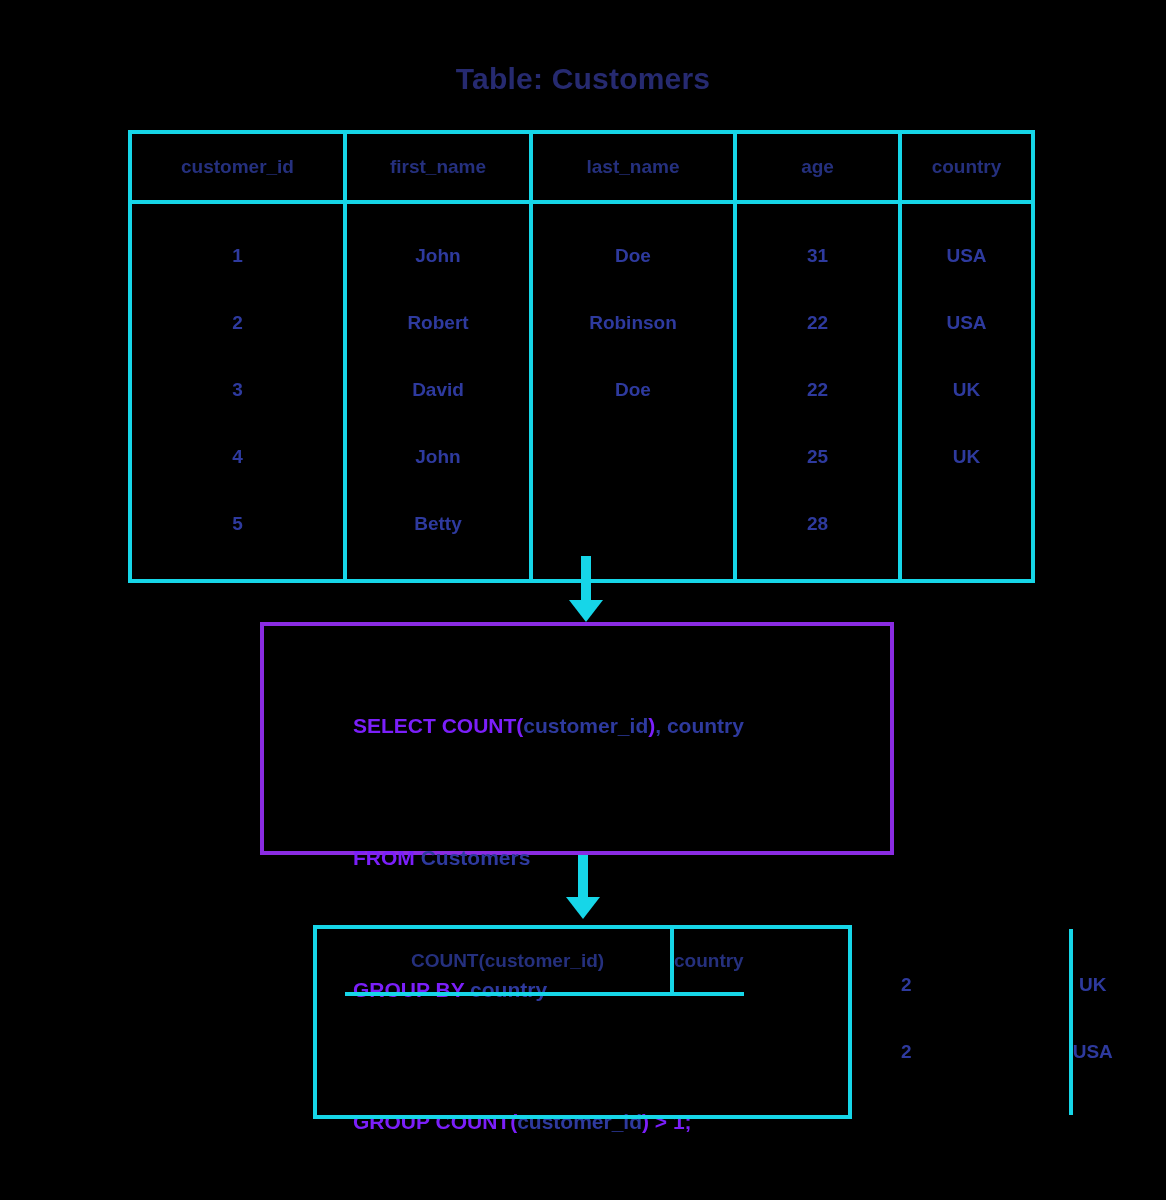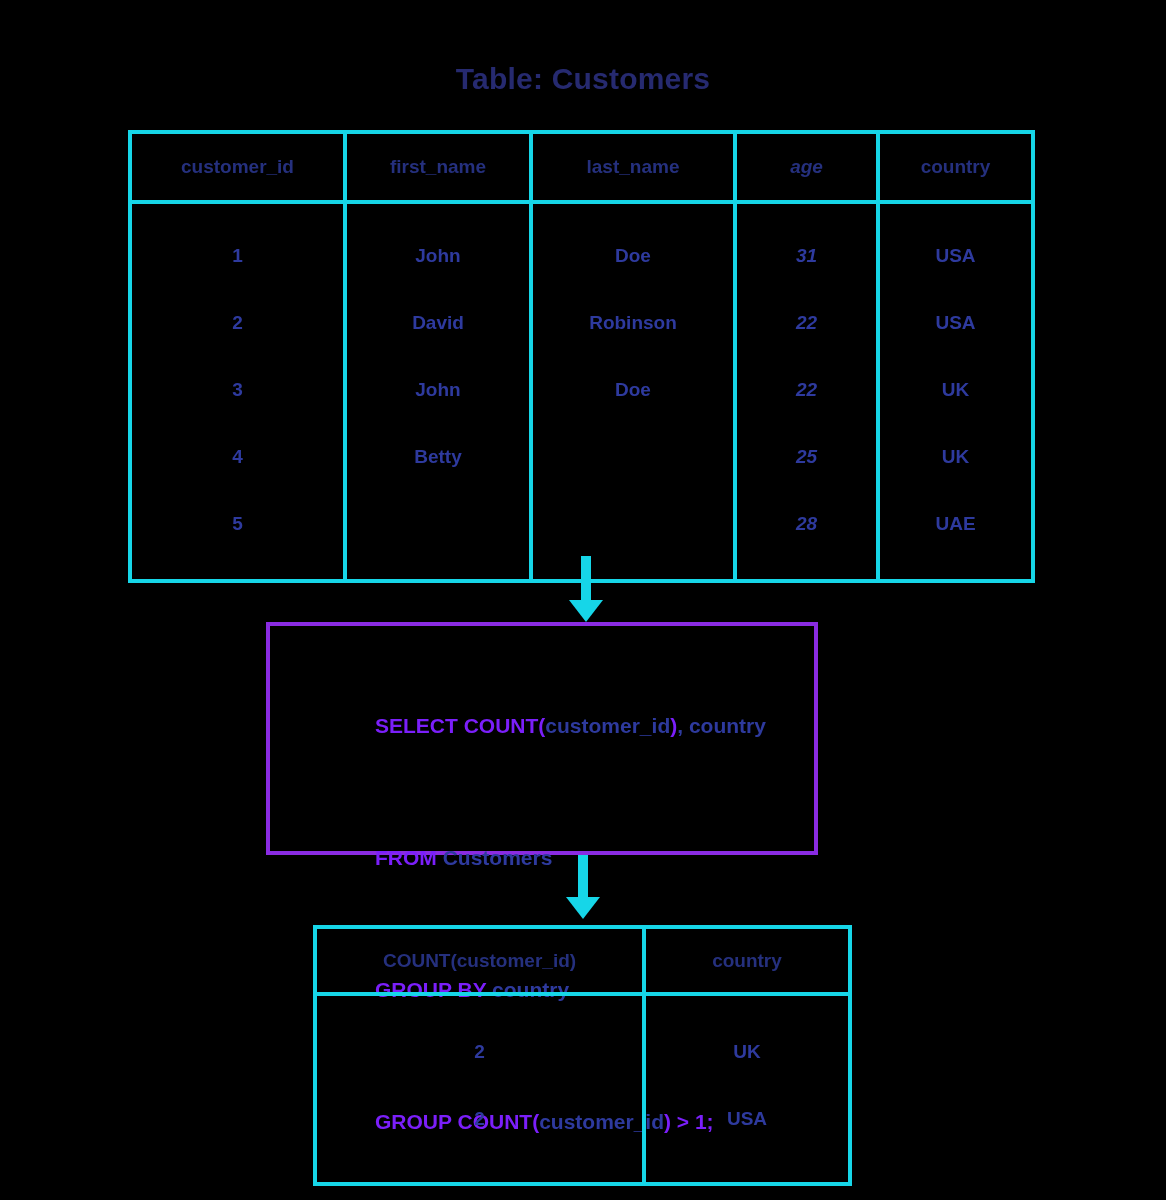--- a/index.html
+++ b/index.html
@@ -48,21 +48,21 @@
   .src-col {
     box-sizing: border-box;
     display: flex;
     flex-direction: column;
   }
   .src-col + .src-col { border-left: 4px solid #16d6e8; }
 
   .c0 { width: 211px; }
   .c1 { width: 186px; }
   .c2 { width: 204px; }
-  .c3 { width: 143px; font-style: italic; }
+  .c3 { width: 165px; }
   .c4 { flex: 1; }
 
   .hcell {
     height: 100%;
     display: flex;
     align-items: center;
     justify-content: center;
     color: #25307e;
     font-size: 19px;
     font-weight: bold;
@@ -97,45 +97,45 @@
     border-top: 22px solid #16d6e8;
   }
   #arrow-1 { left: 569px; top: 556px; }
   #arrow-1 .shaft { height: 44px; }
   #arrow-2 { left: 566px; top: 855px; }
   #arrow-2 .shaft { height: 42px; }
 
   
   .query-box {
     position: absolute;
-    left: 266px; top: 622px;
-    width: 552px; height: 233px;
+    left: 260px; top: 622px;
+    width: 634px; height: 233px;
     box-sizing: border-box;
     border: 4px solid #8a2be2;
-    padding: 34px 0 0 70px;
+    padding: 34px 0 0 54px;
   }
   .q-line {
     font-size: 21px;
     font-weight: bold;
     line-height: 44px;
     white-space: pre;
     color: #2e3a9e;
   }
   .kw { color: #7b1ffa; }
   .idf { color: #2e3a9e; }
 
   
   .res-table {
     position: absolute;
     left: 313px; top: 925px;
     width: 539px;
     border: 4px solid #16d6e8;
     box-sizing: border-box;
     display: flex;
-    flex-direction: column;
+    padding-left: 28px;
   }
   .res-head {
     display: flex;
     height: 63px;
     border-bottom: 4px solid #16d6e8;
   }
   .res-body { display: flex; }
   .res-col { box-sizing: border-box; display: flex; flex-direction: column; }
   .res-col + .res-col { border-left: 4px solid #16d6e8; }
   .r0 { width: 325px; }
@@ -180,20 +180,21 @@
     <div class="src-body">
       <div class="src-col c0">
         <div class="dcell">1</div>
         <div class="dcell">2</div>
         <div class="dcell">3</div>
         <div class="dcell">4</div>
         <div class="dcell">5</div>
       </div>
       <div class="src-col c1">
         <div class="dcell">John</div>
+        <div class="dcell">Robert</div>
         <div class="dcell">David</div>
         <div class="dcell">John</div>
         <div class="dcell">Betty</div>
       </div>
       <div class="src-col c2">
         <div class="dcell">Doe</div>
         <div class="dcell">Robinson</div>
         <div class="dcell">Doe</div>
       </div>
       <div class="src-col c3">
@@ -201,21 +202,20 @@
         <div class="dcell">22</div>
         <div class="dcell">22</div>
         <div class="dcell">25</div>
         <div class="dcell">28</div>
       </div>
       <div class="src-col c4">
         <div class="dcell">USA</div>
         <div class="dcell">USA</div>
         <div class="dcell">UK</div>
         <div class="dcell">UK</div>
-        <div class="dcell">UAE</div>
       </div>
     </div>
   </div>
 
   <div class="arrow" id="arrow-1">
     <div class="shaft"></div>
     <div class="head"></div>
   </div>
 
   <div class="query-box">

